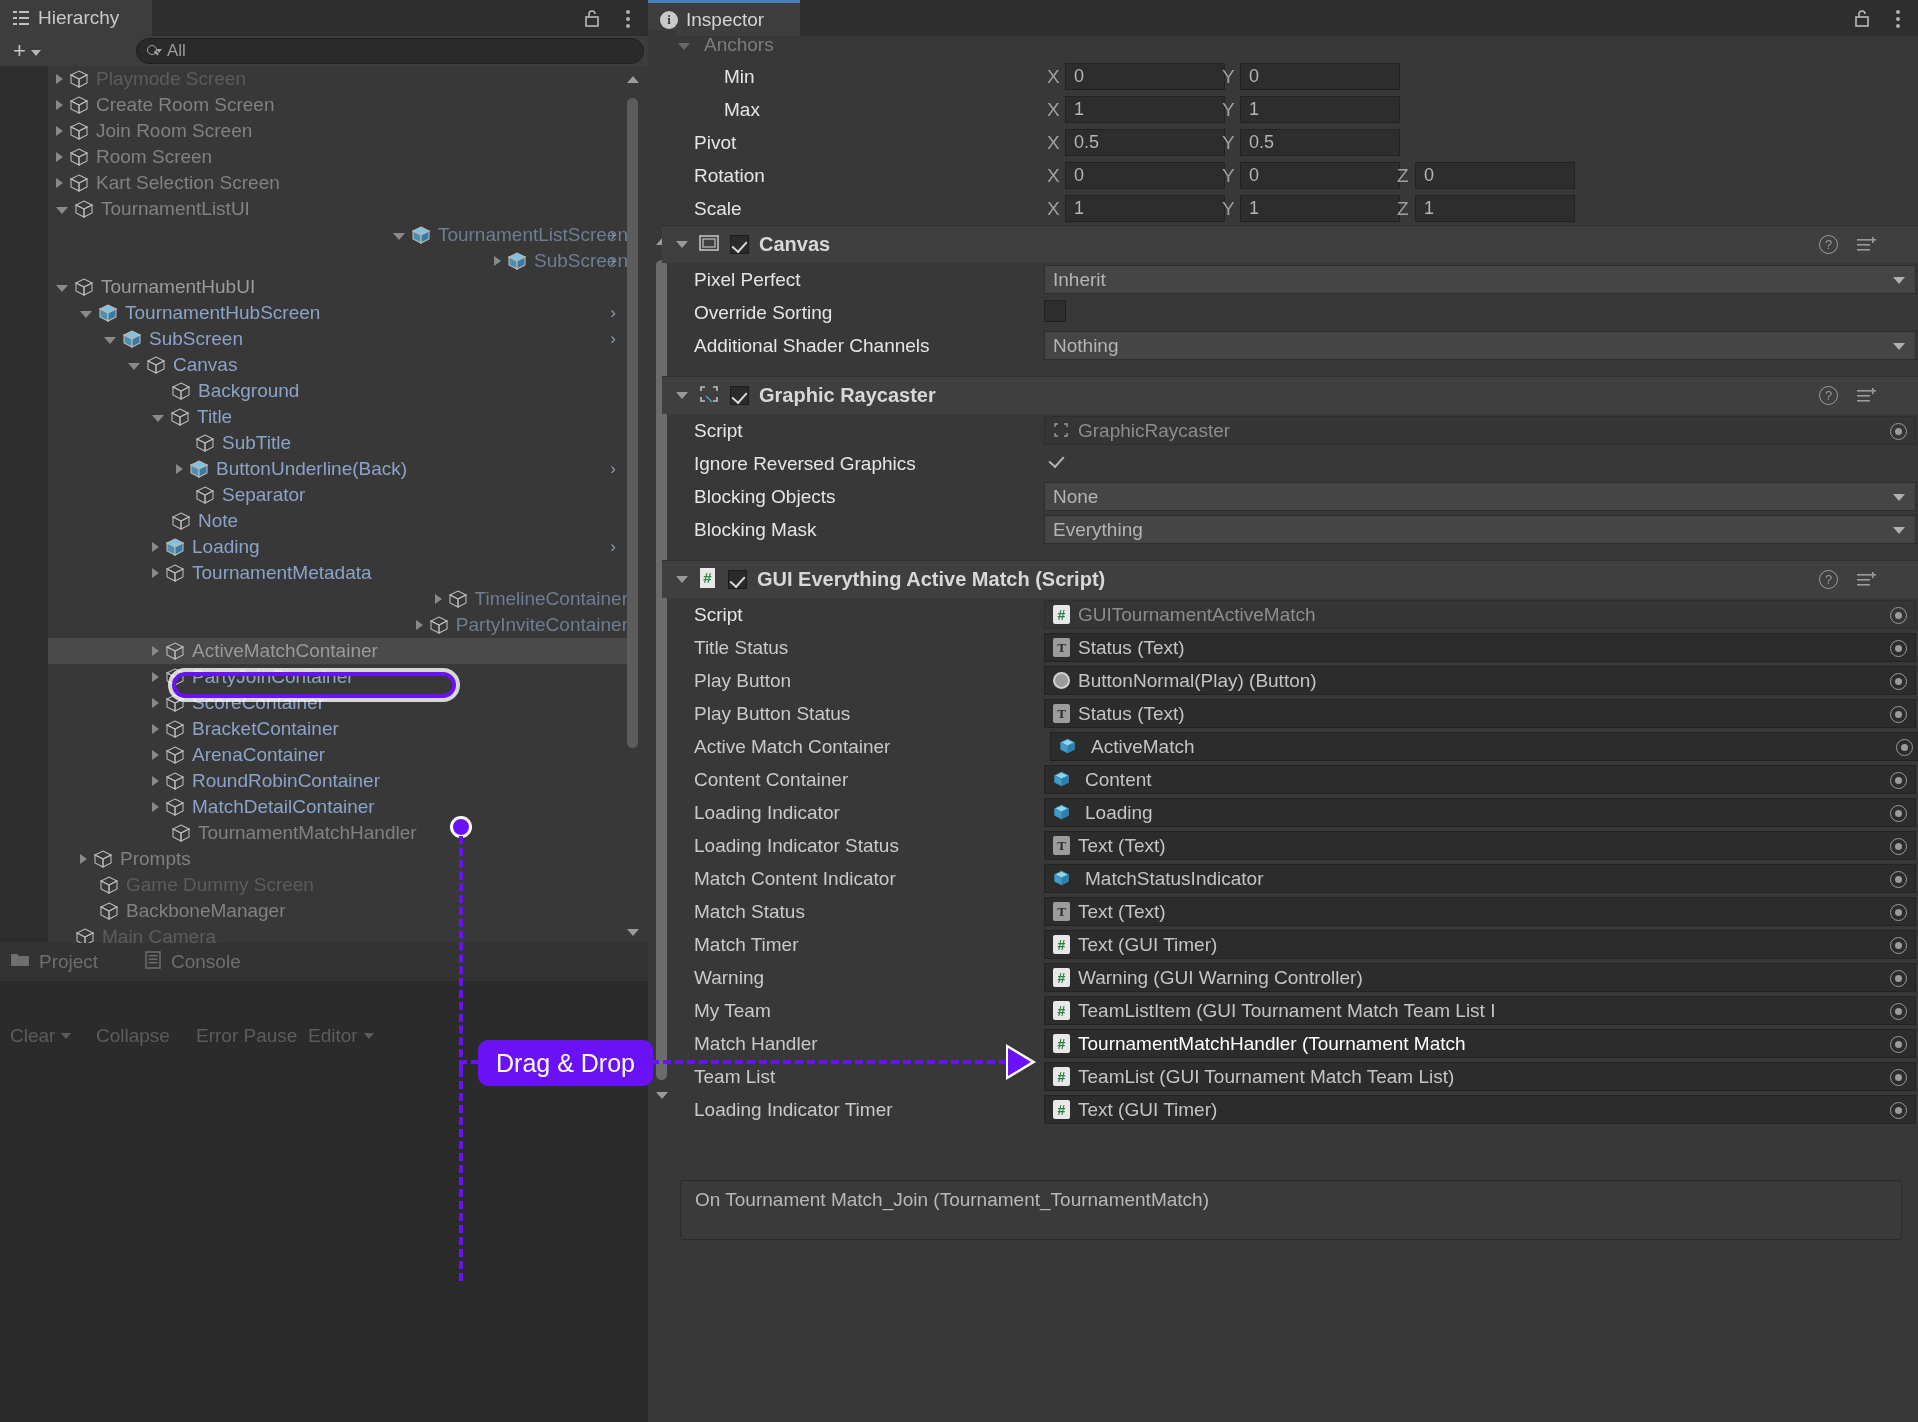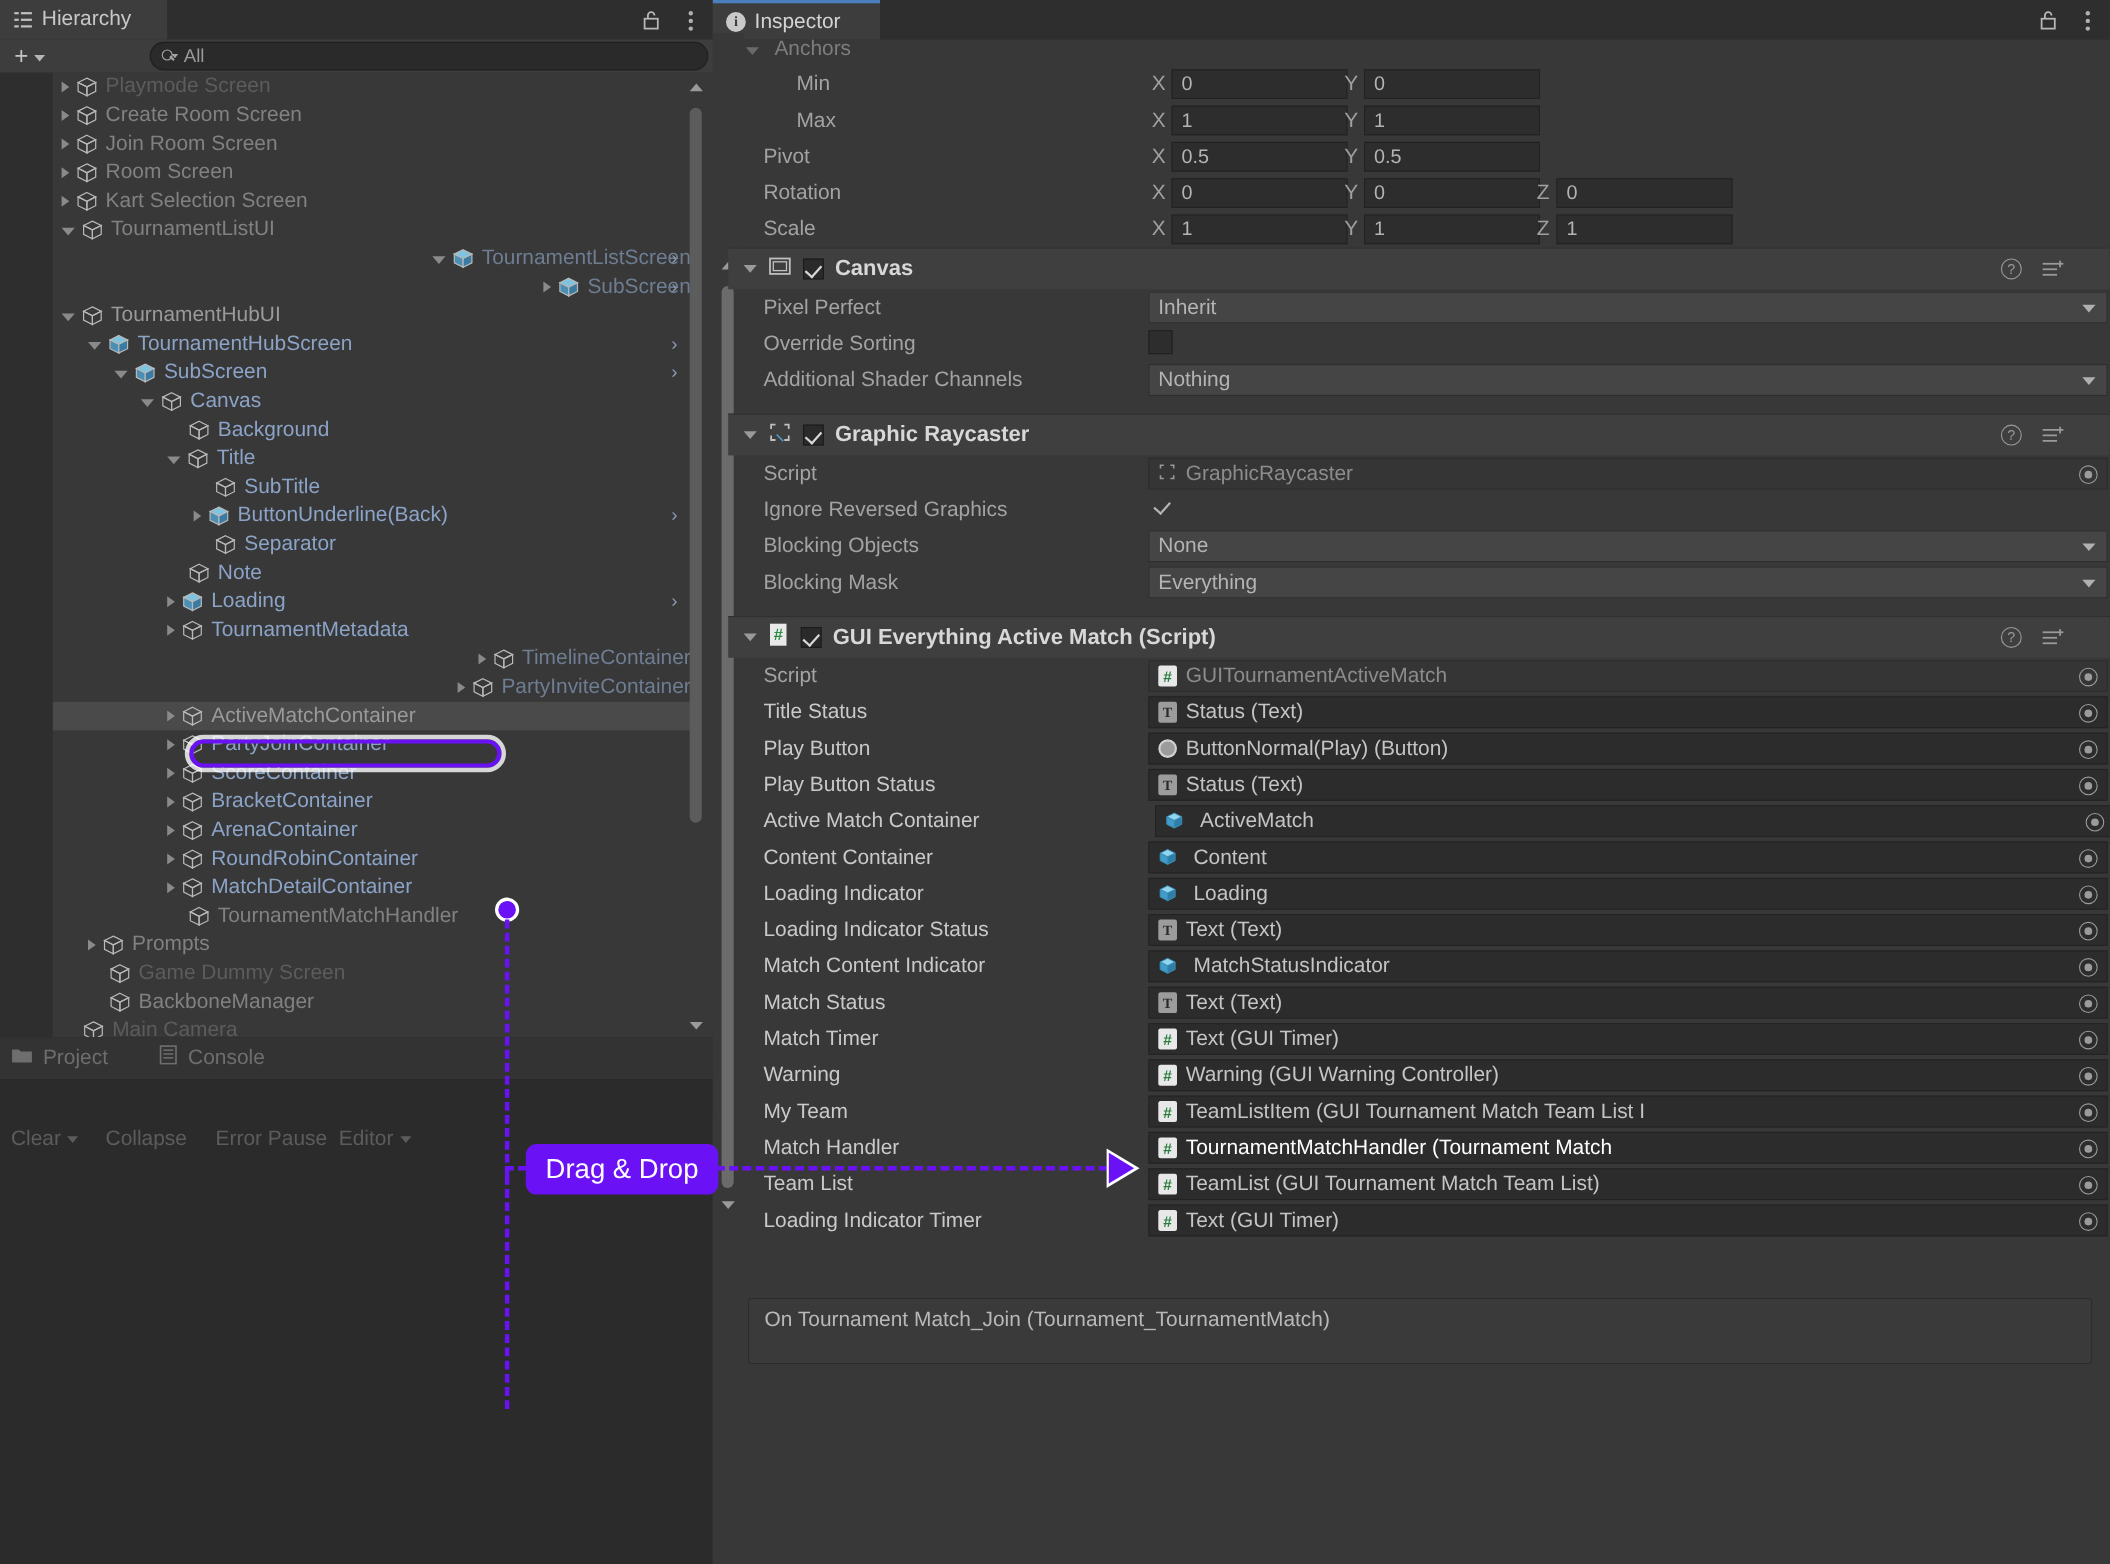--- a/index.html
+++ b/index.html
@@ -146,21 +146,21 @@
   .insp-scrollcol {
     position:absolute; left:0; top:0; width:28px; height:1392px; background:#383838;
   }
   .isc-thumb{ position:absolute; left:8px; top:230px; width:11px; height:820px; background:#6b6b6b; border-radius:6px;}
   .isc-up{position:absolute;left:8px;top:208px;width:0;height:0;border-left:6px solid transparent;border-right:6px solid transparent;border-bottom:7px solid #9a9a9a;}
   .isc-dn{position:absolute;left:8px;top:1062px;width:0;height:0;border-left:6px solid transparent;border-right:6px solid transparent;border-top:7px solid #9a9a9a;}
 
   .insp-content { position:absolute; left:14px; top:0; width:1256px; }
 
   .prow { position: relative; height: 33px; display: flex; align-items: center; }
-  .plabel { font-size: 19px; color: #a3a3a3; padding-left: 32px; }
+  .plabel { font-size: 19px; color: #e5e5e5; padding-left: 32px; }
   .plabel.ind { padding-left: 62px; }
   .plabel.bright { color: #c9c9c9; }
   .pfield {
     position: absolute; height: 27px; background: #2d2d2d; border: 1px solid #222;
     display: flex; align-items: center; padding-left: 8px;
     font-size: 18px; color: #b4b4b4;
   }
   .axis { position:absolute; font-size:19px; color:#a0a0a0; }
 
   .comp-header {

